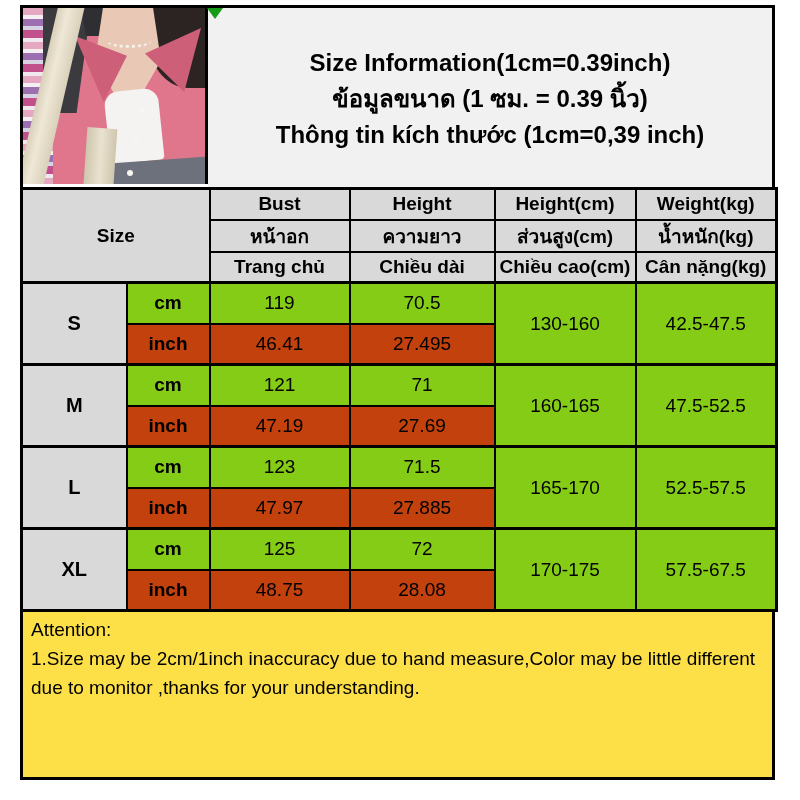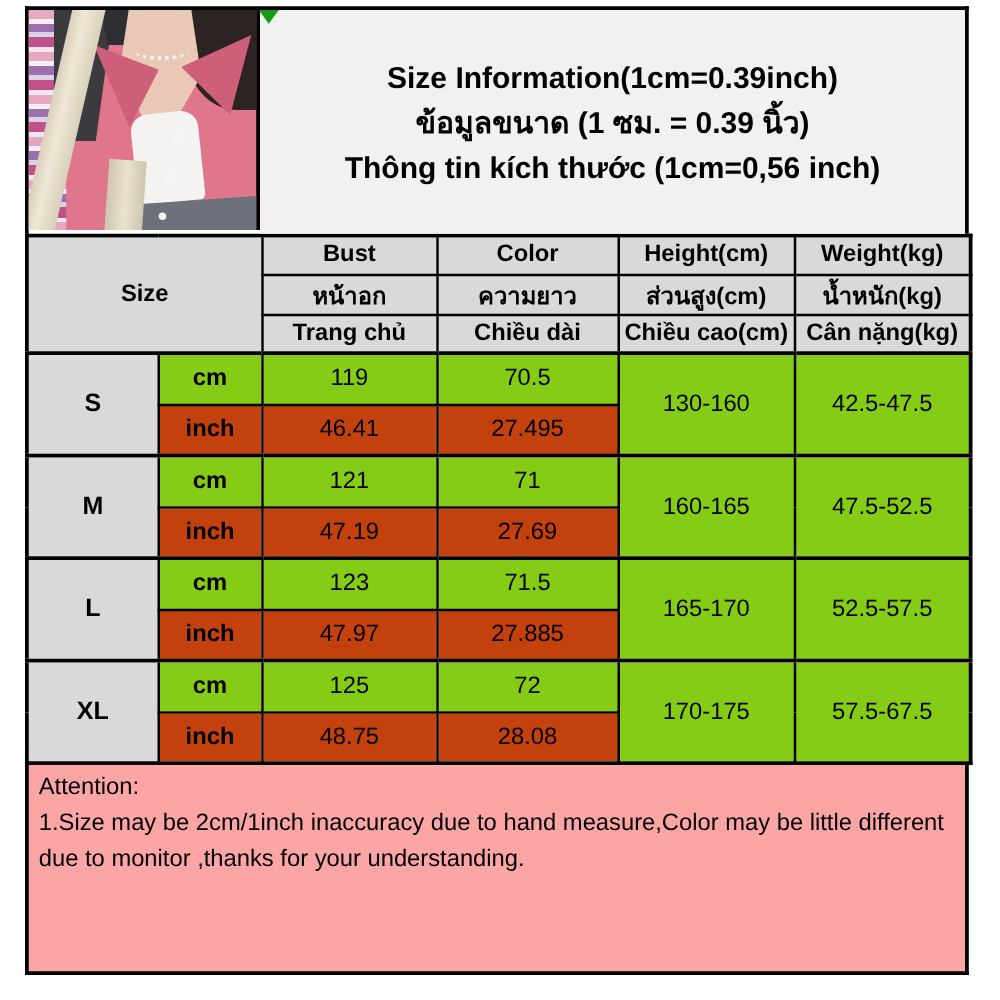--- a/index.html
+++ b/index.html
@@ -167,21 +167,21 @@
   .size-table tbody td.unit-cell { font-weight: bold; }
   .size-table tbody tr.group-start th,
   .size-table tbody tr.group-start td { border-top: 3px solid #000; }
 
   
   .attention {
     width: 755px;
     height: 168px;
     border: 3px solid #000;
     border-top: none;
-    background: #fca5a5;
+    background: #fde047;
     padding: 3px 8px;
     font-size: 19px;
     line-height: 29px;
   }
 </style>
 </head>
 <body>
 
 <div class="page">
   <div class="content">
@@ -201,38 +201,38 @@
         <div class="p-strap"></div>
         <div class="p-strap-fold"></div>
         <div class="p-button" style="left:116px; top:100px;"></div>
         <div class="p-button" style="left:110px; top:132px;"></div>
         <div class="p-button" style="left:104px; top:162px;"></div>
       </div>
       <div class="title-block">
         <div class="corner-marker"></div>
         <div class="title-line">Size Information(1cm=0.39inch)</div>
         <div class="title-line">ข้อมูลขนาด (1 ซม. = 0.39 นิ้ว)</div>
-        <div class="title-line">Thông tin kích thước (1cm=0,56 inch)</div>
+        <div class="title-line">Thông tin kích thước (1cm=0,39 inch)</div>
       </div>
     </div>
 
     <table class="size-table">
       <colgroup>
         <col style="width:105px">
           <col style="width:83px">
           <col style="width:140px">
         <col style="width:145px">
           <col style="width:141px">
           <col style="width:141px">
       </colgroup>
       <thead>
         <tr>
           <th class="size-cell-big" rowspan="3" colspan="2">Size</th>
           <th>Bust</th>
-          <th>Color</th>
+          <th>Height</th>
           <th>Height(cm)</th>
           <th>Weight(kg)</th>
         </tr>
         <tr>
           <th>หน้าอก</th>
           <th>ความยาว</th>
           <th>ส่วนสูง(cm)</th>
           <th>น้ำหนัก(kg)</th>
         </tr>
         <tr class="vi-row">

